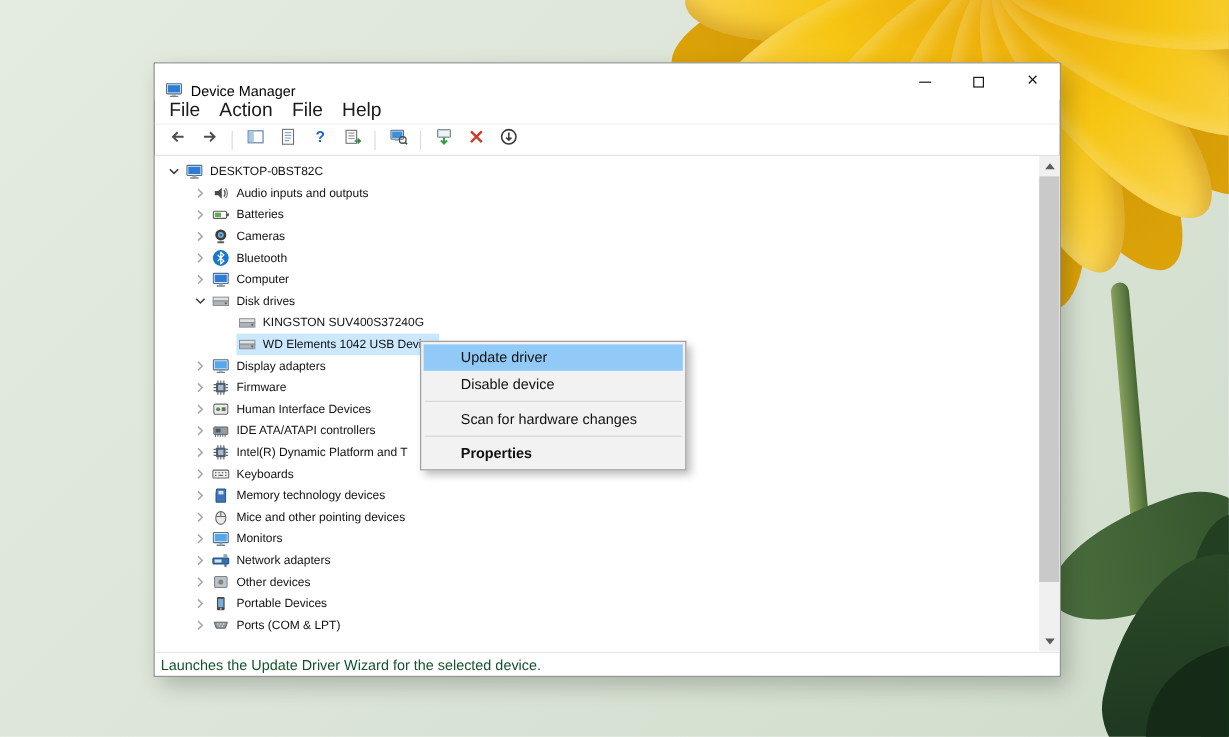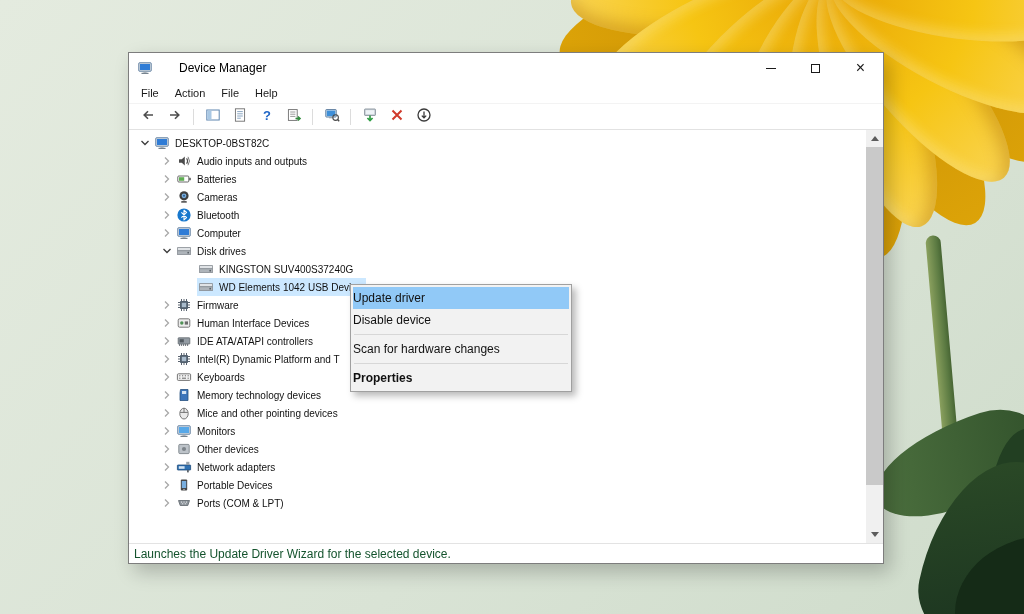--- a/index.html
+++ b/index.html
@@ -34,31 +34,31 @@
             background:#223f22; border-radius:60% 40% 0 60%; transform:rotate(-4deg); }
   .leaf-d { left:955px; top:535px; width:160px; height:130px;
             background:#152b17; border-radius:60% 20% 0 0; }
 
   
   .window { position:absolute; left:128px; top:52px; width:756px; height:512px;
             background:#ffffff; border:1px solid #7d7d7d;
             box-shadow: 6px 8px 18px rgba(0,0,0,.22);
             display:flex; flex-direction:column; z-index:10; }
 
-  .titlebar { height:30px; display:flex; align-items:center; background:#ffffff; flex:none;gap:20px; }
+  .titlebar { height:30px; display:flex; align-items:flex-end; background:#ffffff; flex:none; }
   .titlebar-icon { width:16px; height:16px; margin-left:8px; flex:none; }
   .title-text { margin-left:6px; font-size:12px; color:#000; }
   .controls { margin-left:auto; display:flex; height:100%; }
   .ctrl { width:45px; height:100%; display:flex; align-items:center; justify-content:center; color:#1a1a1a; }
   .glyph-min { display:block; width:10px; height:1px; background:#1a1a1a; }
   .glyph-max { display:block; width:9px; height:9px; border:1px solid #1a1a1a; }
   .glyph-close { font-size:16px; line-height:1; font-weight:400; }
 
   .menubar { height:20px; display:flex; align-items:center; padding-left:4px;
-             font-size:11px; color:#1a1a1a; flex:none; }
+             font-size:16px; color:#1a1a1a; flex:none; }
   .menu-item { padding:2px 8px; }
 
   .toolbar { height:27px; display:flex; align-items:center; padding-left:6px; gap:2px;
              border-top:1px solid #f3f3f3; border-bottom:1px solid #e2e2e2; flex:none; }
   .tool-btn { width:25px; height:22px; display:flex; align-items:center; justify-content:center; }
   .tool-btn svg { width:16px; height:16px; }
   .tool-sep { width:1px; height:16px; background:#dcdcdc; margin:0 4px; }
 
   .main { flex:1; position:relative; background:#ffffff; overflow:hidden; }
   .tree { position:absolute; left:0; top:0; right:17px; bottom:0; padding-top:4px; overflow:hidden; }
@@ -82,21 +82,21 @@
             border-top:5px solid #5c5c5c; }
   .sb-thumb { position:absolute; top:17px; left:0; width:17px; height:338px; background:#c9c9c9; }
 
   .statusbar { height:20px; border-top:1px solid #e3e3e3; display:flex; align-items:center;
                padding-left:5px; font-size:12px; color:#14532d; background:#ffffff; flex:none; }
 
   
   .context-menu { position:absolute; left:221px; top:231px; width:222px;
                   background:#f2f2f2; border:1px solid #a0a0a0; padding:2px;
                   box-shadow:4px 4px 7px rgba(0,0,0,.28); z-index:50; font-size:12px; color:#111; }
-  .menu-row { height:22px; display:flex; align-items:center; }
+  .menu-row { height:22px; display:flex; align-items:center; padding-left:31px; }
   .menu-row.highlight { background:#91c9f7; }
   .menu-row.bold { font-weight:bold; }
   .menu-sep { height:1px; background:#d7d7d7; margin:3px 1px; }
 </style>
 </head>
 <body>
 
 <div class="wallpaper">
   <div class="stem"></div>
   <div class="flower">
@@ -363,168 +363,185 @@
         </div>
         <div class="tree-row">
           <span class="indent" style="width: 30px;"></span>
           <span class="chevron">
             <svg viewBox="0 0 16 16">
               <path d="M6 4.5 L9.5 8 L6 11.5" fill="none" stroke="#a8a8a8" stroke-width="1.3"></path>
             </svg>
           </span>
           <span class="row-content">
             <span class="tree-icon"><svg viewBox="0 0 16 16">
-                <path d="M5.5 2 V4 M8 2 V4 M10.5 2 V4 M5.5 12 V14 M8 12 V14 M10.5 12 V14 M2 5.5 H4 M2 8 H4 M2 10.5 H4 M12 5.5 H14 M12 8 H14 M12 10.5 H14" stroke="#5a6470" stroke-width="1"></path>
-                <rect x="4" y="4" width="8" height="8" rx="0.8" fill="#52606e"></rect>
-                <rect x="5.8" y="5.8" width="4.4" height="4.4" fill="#a9bccd"></rect>
-              </svg></span>
-            <span class="tree-label">Firmware</span>
-          </span>
-        </div>
-        <div class="tree-row">
-          <span class="indent" style="width: 30px;"></span>
-          <span class="chevron">
-            <svg viewBox="0 0 16 16">
-              <path d="M6 4.5 L9.5 8 L6 11.5" fill="none" stroke="#a8a8a8" stroke-width="1.3"></path>
-            </svg>
-          </span>
-          <span class="row-content">
-            <span class="tree-icon"><svg viewBox="0 0 16 16">
-                <rect x="2.2" y="3.8" width="11.6" height="8.4" rx="1.4" fill="#ececec" stroke="#6b6b6b" stroke-width="0.9"></rect>
-                <circle cx="5.8" cy="8" r="1.7" fill="#4f9156"></circle>
-                <rect x="8.8" y="6.4" width="3.2" height="3.2" fill="#6b6b6b"></rect>
-              </svg></span>
-            <span class="tree-label">Human Interface Devices</span>
-          </span>
-        </div>
-        <div class="tree-row">
-          <span class="indent" style="width: 30px;"></span>
-          <span class="chevron">
-            <svg viewBox="0 0 16 16">
-              <path d="M6 4.5 L9.5 8 L6 11.5" fill="none" stroke="#a8a8a8" stroke-width="1.3"></path>
-            </svg>
-          </span>
-          <span class="row-content">
-            <span class="tree-icon"><svg viewBox="0 0 16 16">
-                <rect x="2.2" y="4.8" width="11.6" height="6.2" rx="0.5" fill="#949ca4" stroke="#5d646b" stroke-width="0.8"></rect>
-                <rect x="3.6" y="6.2" width="4.2" height="3.2" fill="#515960"></rect>
-                <path d="M3.6 11 V13 M5.6 11 V13 M7.6 11 V13 M9.6 11 V13 M11.6 11 V13" stroke="#5d646b" stroke-width="0.9"></path>
-              </svg></span>
-            <span class="tree-label">IDE ATA/ATAPI controllers</span>
-          </span>
-        </div>
-        <div class="tree-row">
-          <span class="indent" style="width: 30px;"></span>
-          <span class="chevron">
-            <svg viewBox="0 0 16 16">
-              <path d="M6 4.5 L9.5 8 L6 11.5" fill="none" stroke="#a8a8a8" stroke-width="1.3"></path>
-            </svg>
-          </span>
-          <span class="row-content">
-            <span class="tree-icon"><svg viewBox="0 0 16 16">
-                <path d="M5.5 2 V4 M8 2 V4 M10.5 2 V4 M5.5 12 V14 M8 12 V14 M10.5 12 V14 M2 5.5 H4 M2 8 H4 M2 10.5 H4 M12 5.5 H14 M12 8 H14 M12 10.5 H14" stroke="#5a6470" stroke-width="1"></path>
-                <rect x="4" y="4" width="8" height="8" rx="0.8" fill="#52606e"></rect>
-                <rect x="5.8" y="5.8" width="4.4" height="4.4" fill="#a9bccd"></rect>
-              </svg></span>
-            <span class="tree-label">Intel(R) Dynamic Platform and T</span>
-          </span>
-        </div>
-        <div class="tree-row">
-          <span class="indent" style="width: 30px;"></span>
-          <span class="chevron">
-            <svg viewBox="0 0 16 16">
-              <path d="M6 4.5 L9.5 8 L6 11.5" fill="none" stroke="#a8a8a8" stroke-width="1.3"></path>
-            </svg>
-          </span>
-          <span class="row-content">
-            <span class="tree-icon"><svg viewBox="0 0 16 16">
-                <rect x="1.4" y="4.8" width="13.2" height="6.6" rx="0.9" fill="#f2f2f2" stroke="#666666" stroke-width="0.9"></rect>
-                <path d="M3.2 6.8 h1.2 M6 6.8 h1.2 M8.8 6.8 h1.2 M11.6 6.8 h1.2 M3.2 9.2 h1.2 M6 9.2 h4 M11.6 9.2 h1.2" stroke="#666666" stroke-width="1"></path>
-              </svg></span>
-            <span class="tree-label">Keyboards</span>
-          </span>
-        </div>
-        <div class="tree-row">
-          <span class="indent" style="width: 30px;"></span>
-          <span class="chevron">
-            <svg viewBox="0 0 16 16">
-              <path d="M6 4.5 L9.5 8 L6 11.5" fill="none" stroke="#a8a8a8" stroke-width="1.3"></path>
-            </svg>
-          </span>
-          <span class="row-content">
-            <span class="tree-icon"><svg viewBox="0 0 16 16">
-                <path d="M4.5 2.5 L12 2.5 L12 13.5 L4 13.5 L4 6 Z" fill="#3b74ba" stroke="#27517f" stroke-width="0.8"></path>
-                <rect x="6" y="4" width="4.2" height="3" fill="#d3e2f2"></rect>
-              </svg></span>
-            <span class="tree-label">Memory technology devices</span>
-          </span>
-        </div>
-        <div class="tree-row">
-          <span class="indent" style="width: 30px;"></span>
-          <span class="chevron">
-            <svg viewBox="0 0 16 16">
-              <path d="M6 4.5 L9.5 8 L6 11.5" fill="none" stroke="#a8a8a8" stroke-width="1.3"></path>
-            </svg>
-          </span>
-          <span class="row-content">
-            <span class="tree-icon"><svg viewBox="0 0 16 16">
-                <ellipse cx="8" cy="8.6" rx="4.2" ry="5.4" fill="#e9e9e9" stroke="#666666" stroke-width="0.9"></ellipse>
-                <line x1="8" y1="3.2" x2="8" y2="7.4" stroke="#666666" stroke-width="0.9"></line>
-                <line x1="4.2" y1="7.4" x2="11.8" y2="7.4" stroke="#666666" stroke-width="0.9"></line>
-              </svg></span>
-            <span class="tree-label">Mice and other pointing devices</span>
-          </span>
-        </div>
-        <div class="tree-row">
-          <span class="indent" style="width: 30px;"></span>
-          <span class="chevron">
-            <svg viewBox="0 0 16 16">
-              <path d="M6 4.5 L9.5 8 L6 11.5" fill="none" stroke="#a8a8a8" stroke-width="1.3"></path>
-            </svg>
-          </span>
-          <span class="row-content">
-            <span class="tree-icon"><svg viewBox="0 0 16 16">
                 <rect x="1.8" y="2.8" width="12.4" height="8.4" rx="0.6" fill="#dfe6ec" stroke="#4e6f94" stroke-width="0.9"></rect>
                 <rect x="3" y="4" width="10" height="6" fill="#57a8e8"></rect>
                 <rect x="6.4" y="11.2" width="3.2" height="1.5" fill="#9aa7b2"></rect>
                 <rect x="4.4" y="12.7" width="7.2" height="1.2" rx="0.4" fill="#76838e"></rect>
               </svg></span>
+            <span class="tree-label">Display adapters</span>
+          </span>
+        </div>
+        <div class="tree-row">
+          <span class="indent" style="width: 30px;"></span>
+          <span class="chevron">
+            <svg viewBox="0 0 16 16">
+              <path d="M6 4.5 L9.5 8 L6 11.5" fill="none" stroke="#a8a8a8" stroke-width="1.3"></path>
+            </svg>
+          </span>
+          <span class="row-content">
+            <span class="tree-icon"><svg viewBox="0 0 16 16">
+                <path d="M5.5 2 V4 M8 2 V4 M10.5 2 V4 M5.5 12 V14 M8 12 V14 M10.5 12 V14 M2 5.5 H4 M2 8 H4 M2 10.5 H4 M12 5.5 H14 M12 8 H14 M12 10.5 H14" stroke="#5a6470" stroke-width="1"></path>
+                <rect x="4" y="4" width="8" height="8" rx="0.8" fill="#52606e"></rect>
+                <rect x="5.8" y="5.8" width="4.4" height="4.4" fill="#a9bccd"></rect>
+              </svg></span>
+            <span class="tree-label">Firmware</span>
+          </span>
+        </div>
+        <div class="tree-row">
+          <span class="indent" style="width: 30px;"></span>
+          <span class="chevron">
+            <svg viewBox="0 0 16 16">
+              <path d="M6 4.5 L9.5 8 L6 11.5" fill="none" stroke="#a8a8a8" stroke-width="1.3"></path>
+            </svg>
+          </span>
+          <span class="row-content">
+            <span class="tree-icon"><svg viewBox="0 0 16 16">
+                <rect x="2.2" y="3.8" width="11.6" height="8.4" rx="1.4" fill="#ececec" stroke="#6b6b6b" stroke-width="0.9"></rect>
+                <circle cx="5.8" cy="8" r="1.7" fill="#4f9156"></circle>
+                <rect x="8.8" y="6.4" width="3.2" height="3.2" fill="#6b6b6b"></rect>
+              </svg></span>
+            <span class="tree-label">Human Interface Devices</span>
+          </span>
+        </div>
+        <div class="tree-row">
+          <span class="indent" style="width: 30px;"></span>
+          <span class="chevron">
+            <svg viewBox="0 0 16 16">
+              <path d="M6 4.5 L9.5 8 L6 11.5" fill="none" stroke="#a8a8a8" stroke-width="1.3"></path>
+            </svg>
+          </span>
+          <span class="row-content">
+            <span class="tree-icon"><svg viewBox="0 0 16 16">
+                <rect x="2.2" y="4.8" width="11.6" height="6.2" rx="0.5" fill="#949ca4" stroke="#5d646b" stroke-width="0.8"></rect>
+                <rect x="3.6" y="6.2" width="4.2" height="3.2" fill="#515960"></rect>
+                <path d="M3.6 11 V13 M5.6 11 V13 M7.6 11 V13 M9.6 11 V13 M11.6 11 V13" stroke="#5d646b" stroke-width="0.9"></path>
+              </svg></span>
+            <span class="tree-label">IDE ATA/ATAPI controllers</span>
+          </span>
+        </div>
+        <div class="tree-row">
+          <span class="indent" style="width: 30px;"></span>
+          <span class="chevron">
+            <svg viewBox="0 0 16 16">
+              <path d="M6 4.5 L9.5 8 L6 11.5" fill="none" stroke="#a8a8a8" stroke-width="1.3"></path>
+            </svg>
+          </span>
+          <span class="row-content">
+            <span class="tree-icon"><svg viewBox="0 0 16 16">
+                <path d="M5.5 2 V4 M8 2 V4 M10.5 2 V4 M5.5 12 V14 M8 12 V14 M10.5 12 V14 M2 5.5 H4 M2 8 H4 M2 10.5 H4 M12 5.5 H14 M12 8 H14 M12 10.5 H14" stroke="#5a6470" stroke-width="1"></path>
+                <rect x="4" y="4" width="8" height="8" rx="0.8" fill="#52606e"></rect>
+                <rect x="5.8" y="5.8" width="4.4" height="4.4" fill="#a9bccd"></rect>
+              </svg></span>
+            <span class="tree-label">Intel(R) Dynamic Platform and T</span>
+          </span>
+        </div>
+        <div class="tree-row">
+          <span class="indent" style="width: 30px;"></span>
+          <span class="chevron">
+            <svg viewBox="0 0 16 16">
+              <path d="M6 4.5 L9.5 8 L6 11.5" fill="none" stroke="#a8a8a8" stroke-width="1.3"></path>
+            </svg>
+          </span>
+          <span class="row-content">
+            <span class="tree-icon"><svg viewBox="0 0 16 16">
+                <rect x="1.4" y="4.8" width="13.2" height="6.6" rx="0.9" fill="#f2f2f2" stroke="#666666" stroke-width="0.9"></rect>
+                <path d="M3.2 6.8 h1.2 M6 6.8 h1.2 M8.8 6.8 h1.2 M11.6 6.8 h1.2 M3.2 9.2 h1.2 M6 9.2 h4 M11.6 9.2 h1.2" stroke="#666666" stroke-width="1"></path>
+              </svg></span>
+            <span class="tree-label">Keyboards</span>
+          </span>
+        </div>
+        <div class="tree-row">
+          <span class="indent" style="width: 30px;"></span>
+          <span class="chevron">
+            <svg viewBox="0 0 16 16">
+              <path d="M6 4.5 L9.5 8 L6 11.5" fill="none" stroke="#a8a8a8" stroke-width="1.3"></path>
+            </svg>
+          </span>
+          <span class="row-content">
+            <span class="tree-icon"><svg viewBox="0 0 16 16">
+                <path d="M4.5 2.5 L12 2.5 L12 13.5 L4 13.5 L4 6 Z" fill="#3b74ba" stroke="#27517f" stroke-width="0.8"></path>
+                <rect x="6" y="4" width="4.2" height="3" fill="#d3e2f2"></rect>
+              </svg></span>
+            <span class="tree-label">Memory technology devices</span>
+          </span>
+        </div>
+        <div class="tree-row">
+          <span class="indent" style="width: 30px;"></span>
+          <span class="chevron">
+            <svg viewBox="0 0 16 16">
+              <path d="M6 4.5 L9.5 8 L6 11.5" fill="none" stroke="#a8a8a8" stroke-width="1.3"></path>
+            </svg>
+          </span>
+          <span class="row-content">
+            <span class="tree-icon"><svg viewBox="0 0 16 16">
+                <ellipse cx="8" cy="8.6" rx="4.2" ry="5.4" fill="#e9e9e9" stroke="#666666" stroke-width="0.9"></ellipse>
+                <line x1="8" y1="3.2" x2="8" y2="7.4" stroke="#666666" stroke-width="0.9"></line>
+                <line x1="4.2" y1="7.4" x2="11.8" y2="7.4" stroke="#666666" stroke-width="0.9"></line>
+              </svg></span>
+            <span class="tree-label">Mice and other pointing devices</span>
+          </span>
+        </div>
+        <div class="tree-row">
+          <span class="indent" style="width: 30px;"></span>
+          <span class="chevron">
+            <svg viewBox="0 0 16 16">
+              <path d="M6 4.5 L9.5 8 L6 11.5" fill="none" stroke="#a8a8a8" stroke-width="1.3"></path>
+            </svg>
+          </span>
+          <span class="row-content">
+            <span class="tree-icon"><svg viewBox="0 0 16 16">
+                <rect x="1.8" y="2.8" width="12.4" height="8.4" rx="0.6" fill="#dfe6ec" stroke="#4e6f94" stroke-width="0.9"></rect>
+                <rect x="3" y="4" width="10" height="6" fill="#57a8e8"></rect>
+                <rect x="6.4" y="11.2" width="3.2" height="1.5" fill="#9aa7b2"></rect>
+                <rect x="4.4" y="12.7" width="7.2" height="1.2" rx="0.4" fill="#76838e"></rect>
+              </svg></span>
             <span class="tree-label">Monitors</span>
-          </span>
-        </div>
-        <div class="tree-row">
-          <span class="indent" style="width: 30px;"></span>
-          <span class="chevron">
-            <svg viewBox="0 0 16 16">
-              <path d="M6 4.5 L9.5 8 L6 11.5" fill="none" stroke="#a8a8a8" stroke-width="1.3"></path>
-            </svg>
-          </span>
-          <span class="row-content">
-            <span class="tree-icon"><svg viewBox="0 0 16 16">
-                <rect x="2.8" y="3.4" width="10.4" height="9.2" rx="1" fill="#bdc3c9" stroke="#7d848a" stroke-width="0.9"></rect>
-                <circle cx="8" cy="8" r="2.1" fill="#7d848a"></circle>
-              </svg></span>
-            <span class="tree-label">Other devices</span>
           </span>
         </div>
         <div class="tree-row">
           <span class="indent" style="width: 30px;"></span>
           <span class="chevron">
             <svg viewBox="0 0 16 16">
               <path d="M6 4.5 L9.5 8 L6 11.5" fill="none" stroke="#a8a8a8" stroke-width="1.3"></path>
             </svg>
           </span>
           <span class="row-content">
             <span class="tree-icon"><svg viewBox="0 0 16 16">
                 <rect x="1.4" y="6" width="13.2" height="5" rx="0.5" fill="#2f71b2" stroke="#1d4a78" stroke-width="0.8"></rect>
                 <rect x="2.8" y="7.2" width="5.8" height="2.6" fill="#d3e4f3"></rect>
                 <rect x="10.2" y="2.8" width="3.2" height="3.2" fill="#99a1a9"></rect>
                 <rect x="11" y="11" width="1.8" height="2.4" fill="#5d646b"></rect>
               </svg></span>
             <span class="tree-label">Network adapters</span>
+          </span>
+        </div>
+        <div class="tree-row">
+          <span class="indent" style="width: 30px;"></span>
+          <span class="chevron">
+            <svg viewBox="0 0 16 16">
+              <path d="M6 4.5 L9.5 8 L6 11.5" fill="none" stroke="#a8a8a8" stroke-width="1.3"></path>
+            </svg>
+          </span>
+          <span class="row-content">
+            <span class="tree-icon"><svg viewBox="0 0 16 16">
+                <rect x="2.8" y="3.4" width="10.4" height="9.2" rx="1" fill="#bdc3c9" stroke="#7d848a" stroke-width="0.9"></rect>
+                <circle cx="8" cy="8" r="2.1" fill="#7d848a"></circle>
+              </svg></span>
+            <span class="tree-label">Other devices</span>
           </span>
         </div>
         <div class="tree-row">
           <span class="indent" style="width: 30px;"></span>
           <span class="chevron">
             <svg viewBox="0 0 16 16">
               <path d="M6 4.5 L9.5 8 L6 11.5" fill="none" stroke="#a8a8a8" stroke-width="1.3"></path>
             </svg>
           </span>
           <span class="row-content">

